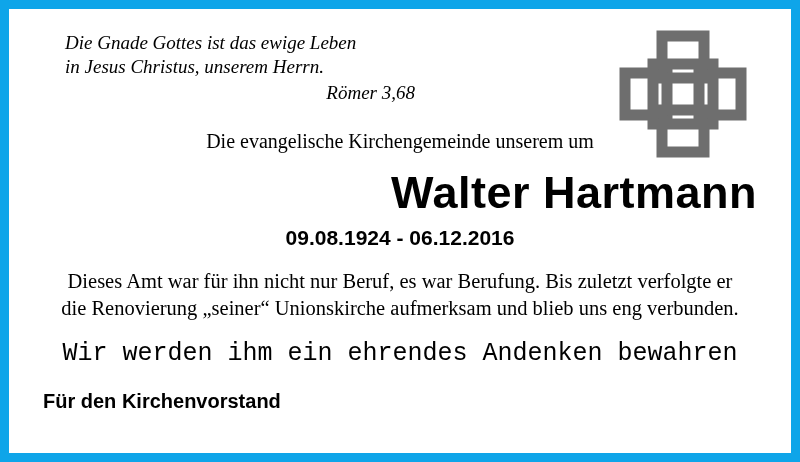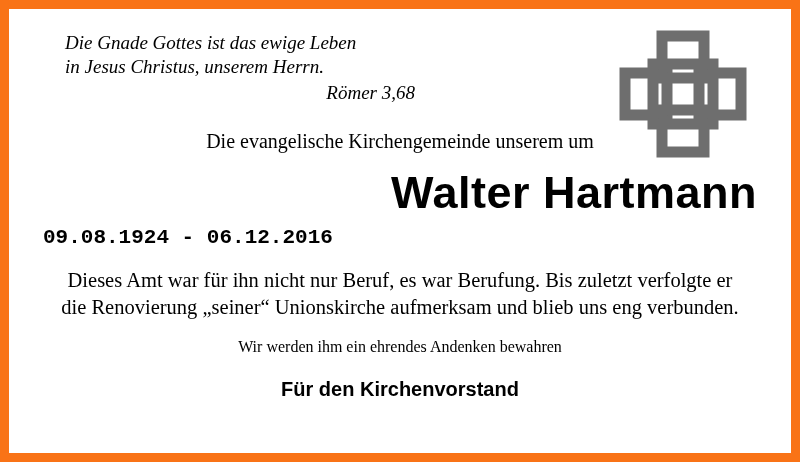--- a/index.html
+++ b/index.html
@@ -13,21 +13,21 @@
     font-family: "Liberation Serif", serif;
     color: #000000;
     overflow: hidden;
   }
   .obituary {
     position: relative;
     box-sizing: border-box;
     width: 800px;
     height: 462px;
     background: #ffffff;
-    border: 9px solid #f97316;
+    border: 9px solid #0ea5e9;
     padding: 22px 34px 10px 34px;
   }
   .verse {
     font-style: italic;
     font-size: 19px;
     line-height: 1.28;
     margin-left: 22px;
     width: 430px;
   }
   .verse-ref {
@@ -53,42 +53,43 @@
   .name {
     text-align: right;
     font-family: "Liberation Sans", sans-serif;
     font-weight: bold;
     font-size: 45px;
     letter-spacing: 0.5px;
     margin-top: 16px;
     line-height: 1.05;
   }
   .dates {
-    text-align: left;
-    font-family: Liberation Mono, monospace;
+    text-align: center;
+    font-family: Liberation Sans, sans-serif;
     font-weight: bold;
     font-size: 21px;
     margin-top: 10px;
   }
   .body-text {
     text-align: center;
     font-size: 20.5px;
     line-height: 1.32;
     margin-top: 18px;
   }
   .body-text p {
     margin: 0;
   }
   .closing {
     text-align: center;
-    font-size: 16px;
+    font-size: 25px;
     margin-top: 17px;
+    font-family: Liberation Mono, monospace;
   }
   .signature {
-    text-align: center;
+    text-align: left;
     font-family: "Liberation Sans", sans-serif;
     font-weight: bold;
     font-size: 20px;
     line-height: 1.34;
     margin-top: 20px;
   }
 </style>
 </head>
 <body>
 

